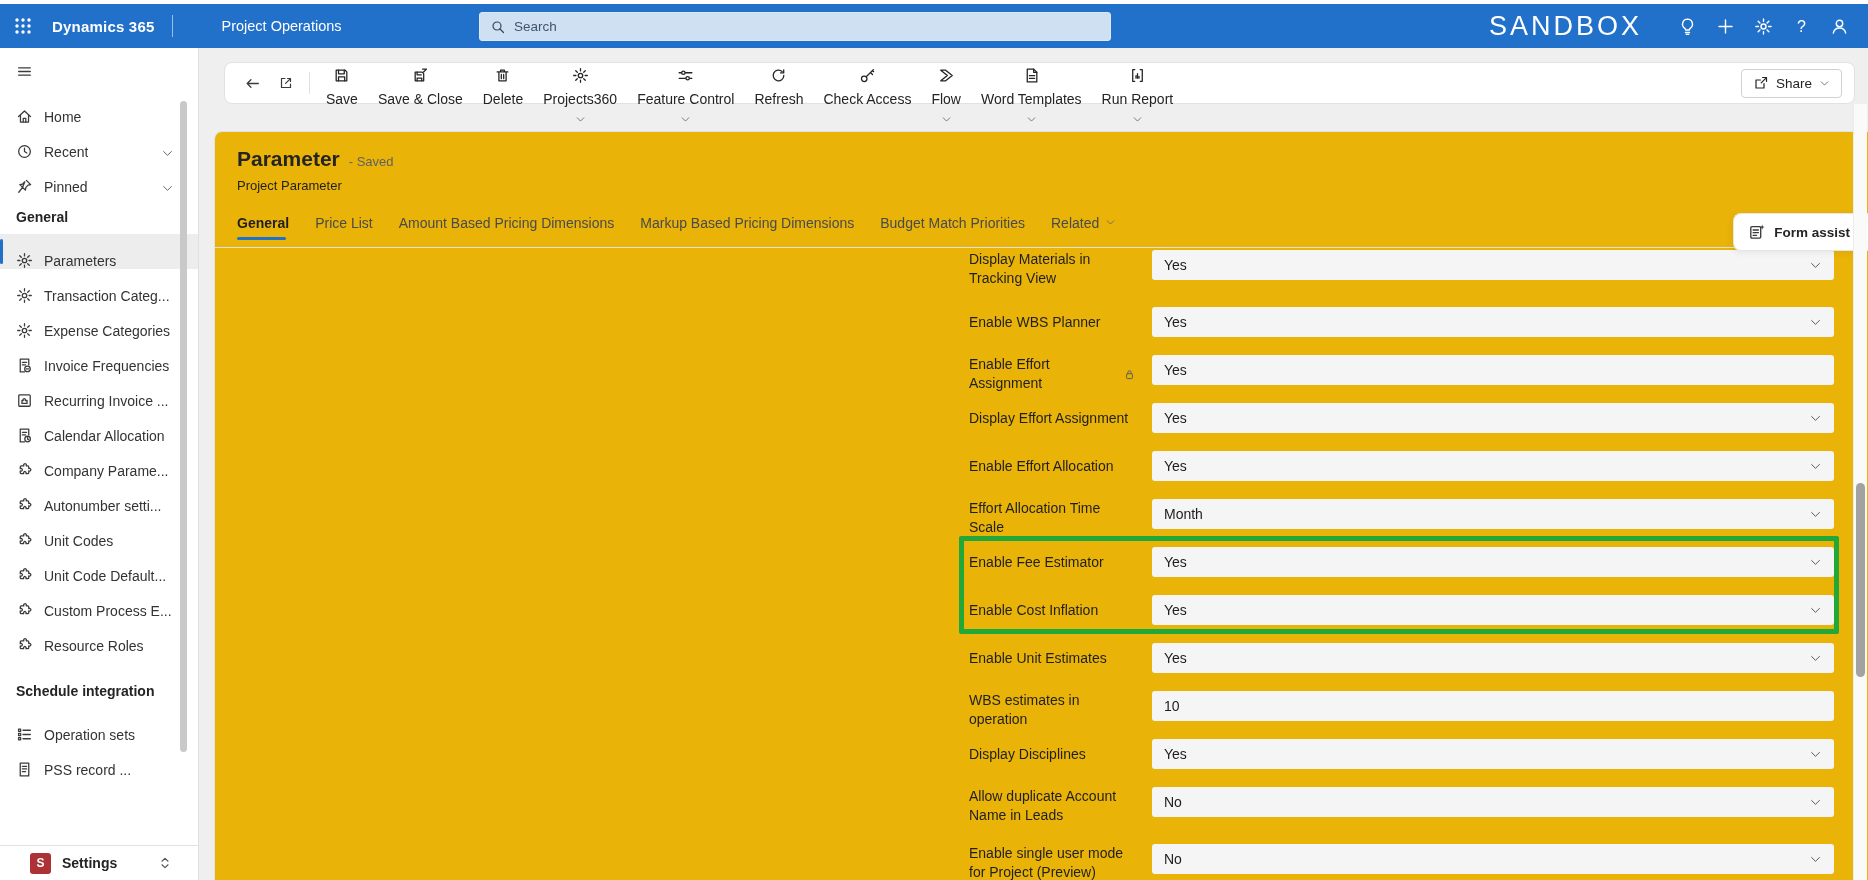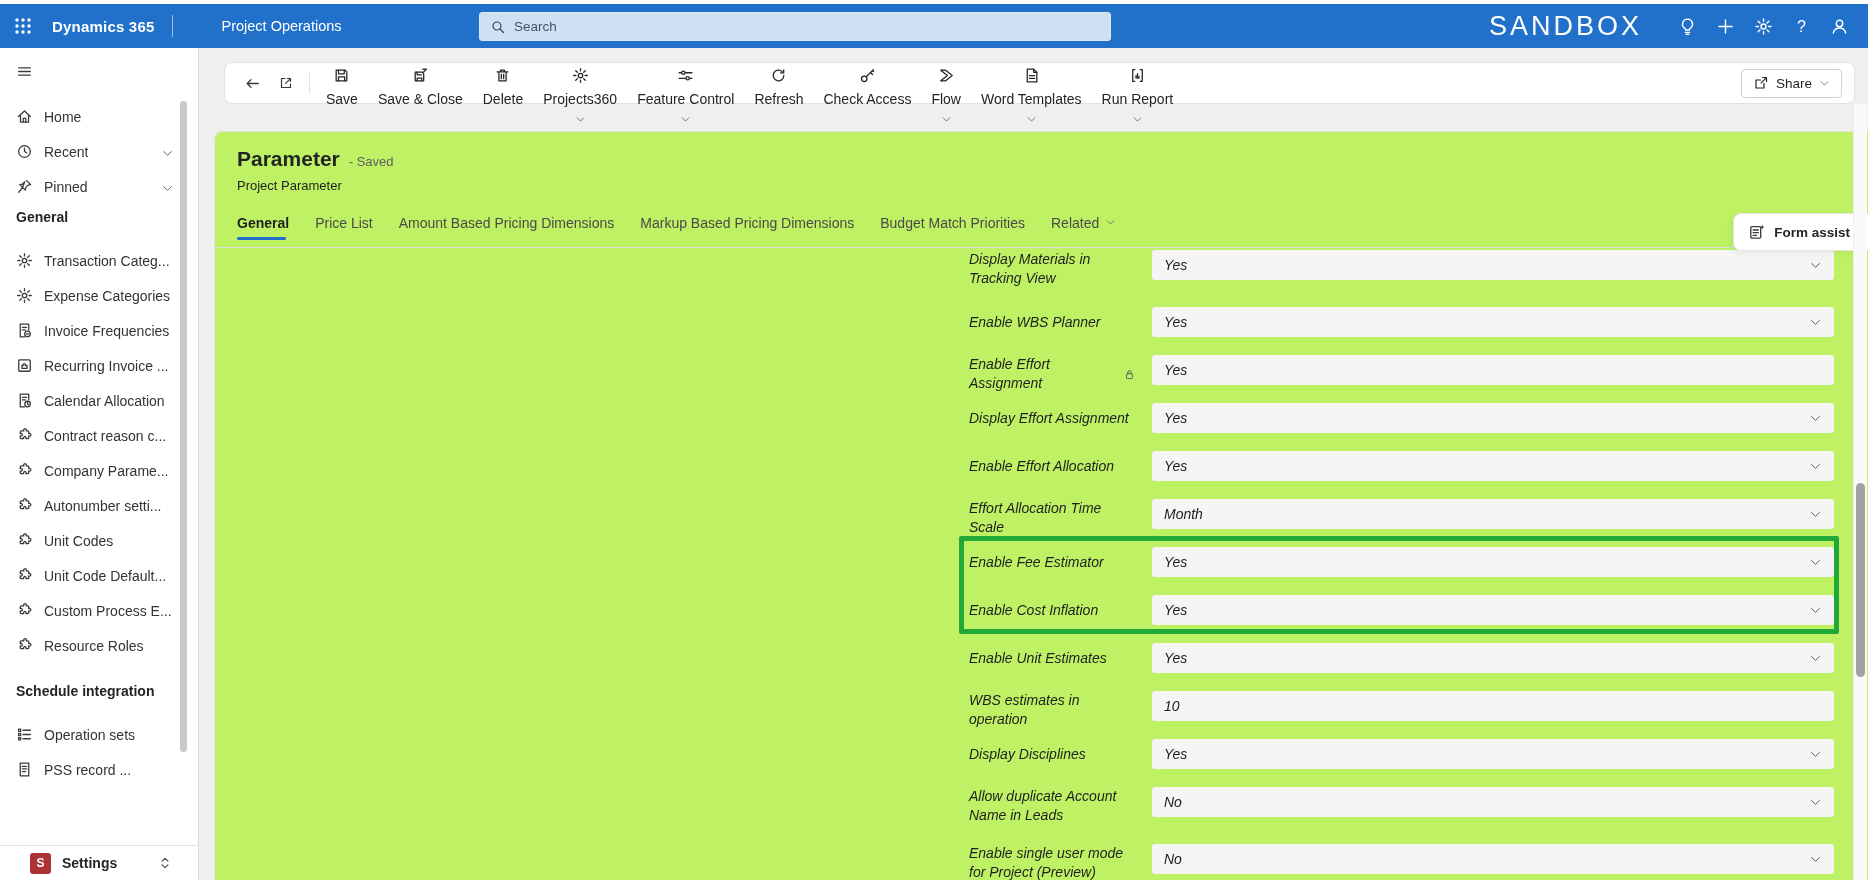--- a/index.html
+++ b/index.html
@@ -52,37 +52,37 @@
   .cb-ic { width:34px; height:32px; display:flex; align-items:center; justify-content:center; border-radius:4px; color:#3b3b3b; }
   .cb-divider { width:1px; height:22px; background:#e0e0e0; margin:0 6px; }
   .cb-items { display:flex; align-items:center; }
   .cb-btn { display:flex; align-items:center; height:32px; padding:0 10px; border-radius:4px; gap:7px; color:#242424;flex-direction:column; }
   .cb-label { font-size:14px; white-space:nowrap; }
   .cb-btn .chev, .share-btn .chev { color:#616161; }
   .cb-spacer { flex:1; }
   .share-btn { display:flex; align-items:center; gap:7px; height:29px; padding:0 11px; border:1px solid #d1d1d1; border-radius:4px; margin-right:4px; font-size:13.5px; color:#242424; }
 
   
-  .maincard { position:absolute; left:15px; right:0; top:83px; bottom:0; background:#bef264; border:1px solid #e2e2e2; border-right:none; border-bottom:none; border-radius:8px 0 0 0; }
+  .maincard { position:absolute; left:15px; right:0; top:83px; bottom:0; background:#eab308; border:1px solid #e2e2e2; border-right:none; border-bottom:none; border-radius:8px 0 0 0; }
   .rec-head { height:116px; border-bottom:1px solid #e0e0e0; padding:15px 0 0 22px; position:relative; }
   .title-row { display:flex; align-items:baseline; }
   .title-row h1 { font-size:21px; font-weight:700; color:#242424; }
   .saved { margin-left:9px; font-size:13px; color:#616161; }
   .entity { margin-top:7px; font-size:13px; color:#1f1f1f; }
   .tabs { margin-top:12px; display:flex; align-items:stretch; height:35px; }
   .tab { position:relative; display:flex; align-items:center; padding:0 13px; font-size:14px; color:#4a4a4a; gap:6px; }
   .tab:first-of-type { padding-left:0; }
   .tab .tab-label { white-space:nowrap; }
   .tab.active { color:#1f1f1f; font-weight:700; }
   .tab.active::after { content:""; position:absolute; left:0; right:16px; bottom:0; height:3px; background:#2170C9; border-radius:2px; }
   .tab .chev { color:#616161; }
   .form-assist { position:absolute; top:81px; right:0; height:38px; z-index:5; background:#fff; border:1px solid #e5e5e5; border-right:none; border-radius:8px 0 0 8px; box-shadow:-2px 2px 6px rgba(0,0,0,.06); display:flex; align-items:center; gap:8px; padding:0 18px 0 14px; font-size:13.5px; font-weight:700; color:#242424; }
   .form-assist .ic { color:#3b3b3b; }
 
-  .form-body { position:absolute; top:116px; left:0; right:0; bottom:0; overflow:hidden;font-style:italic; }
+  .form-body { position:absolute; top:116px; left:0; right:0; bottom:0; overflow:hidden; }
   .fields { position:absolute; left:754px; top:2px; width:865px; }
   .frow { display:flex; align-items:flex-start; height:30px; margin-bottom:18px; }
   .fields .frow:nth-of-type(1), .fields .frow:nth-of-type(12) { margin-bottom:27px; }
   .flabel { width:183px; padding-right:16px; min-height:30px; display:flex; align-items:center; font-size:14px; color:#1f1f1f; line-height:19px; }
   .flabel .lock { margin-left:7px; color:#5c5c5c; flex:none; }
   .finput { flex:1; height:30px; background:#f5f5f5; border-radius:3px; display:flex; align-items:center; padding:0 12px; font-size:14px; color:#1c1c1c; }
   .fchev { margin-left:auto; color:#565656; }
   .green-box { position:absolute; left:744px; top:288px; width:880px; height:98px; border:5px solid #22A839; border-radius:2px; pointer-events:none; z-index:4; }
 
   .main-scrollbar { position:absolute; top:56px; right:1px; bottom:0; width:14px; background:#fafafa; border-left:1px solid #ececec; z-index:9; }
@@ -216,20 +216,29 @@
               <svg viewBox="0 0 16 16" fill="none" stroke="currentColor" stroke-width="1.2" stroke-linecap="round" stroke-linejoin="round">
                 <path d="M3.2 5.5L8 10.3l4.8-4.8"></path>
               </svg>
             </span>
           </button>
         </div>
 
       <div class="sb-header">General</div>
       <div>
 
+          <button class="sb-row active">
+            <span class="ic i17">
+              <svg viewBox="0 0 16 16" fill="none" stroke="currentColor" stroke-width="1.2" stroke-linecap="round" stroke-linejoin="round">
+                <circle cx="8" cy="8" r="2.1"></circle>
+                <path d="M8 1.6v2.1M8 12.3v2.1M1.6 8h2.1M12.3 8h2.1M3.5 3.5l1.5 1.5M11 11l1.5 1.5M12.5 3.5L11 5M5 11l-1.5 1.5"></path>
+              </svg>
+            </span>
+            <span class="sb-label">Parameters</span>
+          </button>
 
 
           <button class="sb-row">
             <span class="ic i17">
               <svg viewBox="0 0 16 16" fill="none" stroke="currentColor" stroke-width="1.2" stroke-linecap="round" stroke-linejoin="round">
                 <circle cx="8" cy="8" r="2.1"></circle>
                 <path d="M8 1.6v2.1M8 12.3v2.1M1.6 8h2.1M12.3 8h2.1M3.5 3.5l1.5 1.5M11 11l1.5 1.5M12.5 3.5L11 5M5 11l-1.5 1.5"></path>
               </svg>
             </span>
             <span class="sb-label">Transaction Categ...</span>
@@ -272,28 +281,20 @@
               <svg viewBox="0 0 16 16" fill="none" stroke="currentColor" stroke-width="1.2" stroke-linecap="round" stroke-linejoin="round">
                 <path d="M4 2h8v5.5M4 2v12h4"></path>
                 <path d="M6 5h4M6 7.5h3"></path>
                 <circle cx="10.9" cy="11.3" r="2.6"></circle>
                 <path d="M10.9 10v1.4l1 .6"></path>
               </svg>
             </span>
             <span class="sb-label">Calendar Allocation</span>
           </button>
 
-          <button class="sb-row">
-            <span class="ic i17">
-              <svg viewBox="0 0 16 16" fill="none" stroke="currentColor" stroke-width="1.2" stroke-linecap="round" stroke-linejoin="round">
-                <path d="M6 3.6h1.4a1.3 1.3 0 1 1 2.2 0H11a1 1 0 0 1 1 1v1.6a1.3 1.3 0 1 1 0 2.2V10a1 1 0 0 1-1 1H9.4a1.3 1.3 0 1 0-2.2 0H5a1 1 0 0 1-1-1V8.4a1.3 1.3 0 1 0 0-2.2V4.6a1 1 0 0 1 1-1z"></path>
-              </svg>
-            </span>
-            <span class="sb-label">Contract reason c...</span>
-          </button>
 
           <button class="sb-row">
             <span class="ic i17">
               <svg viewBox="0 0 16 16" fill="none" stroke="currentColor" stroke-width="1.2" stroke-linecap="round" stroke-linejoin="round">
                 <path d="M6 3.6h1.4a1.3 1.3 0 1 1 2.2 0H11a1 1 0 0 1 1 1v1.6a1.3 1.3 0 1 1 0 2.2V10a1 1 0 0 1-1 1H9.4a1.3 1.3 0 1 0-2.2 0H5a1 1 0 0 1-1-1V8.4a1.3 1.3 0 1 0 0-2.2V4.6a1 1 0 0 1 1-1z"></path>
               </svg>
             </span>
             <span class="sb-label">Company Parame...</span>
           </button>
 

